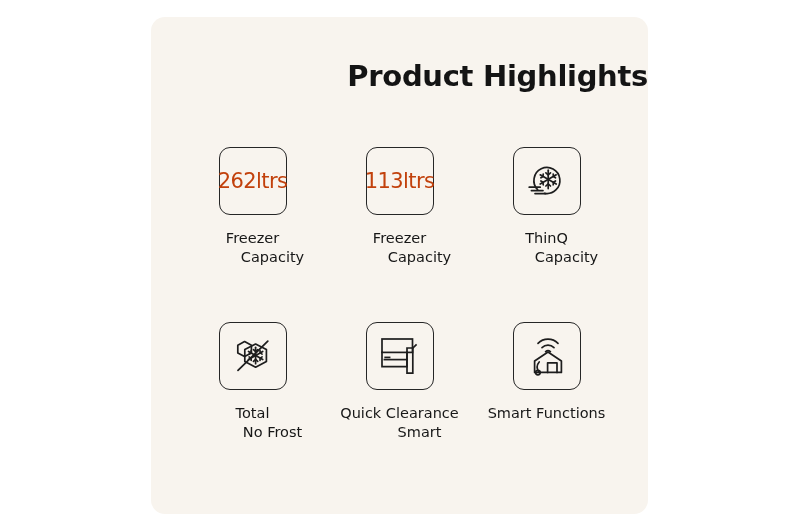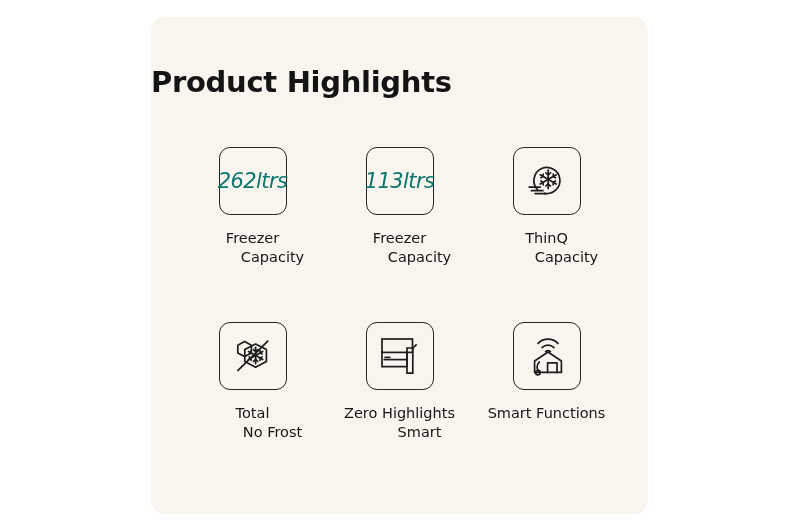--- a/index.html
+++ b/index.html
@@ -28,23 +28,23 @@
     width: 497px;
     height: 497px;
     background: #f8f4ee;
     border-radius: 14px;
     box-sizing: border-box;
   }
 
   .card-title {
     position: absolute;
     left: 0;
-    top: 48px;
+    top: 42px;
     width: 497px;
-    text-align: left;
+    text-align: right;
     font-size: 29px;
     font-weight: 700;
     letter-spacing: -0.3px;
     color: #141414;
     font-family: "DejaVu Sans", sans-serif;
   }
 
   .grid {
     position: absolute;
     left: 28px;
@@ -72,26 +72,25 @@
     display: flex;
     align-items: center;
     justify-content: center;
     background: transparent;
     overflow: visible;
   }
 
   .tile-value {
     font-size: 21px;
     font-weight: 400;
-    color: #0f766e;
+    color: #c2410c;
     letter-spacing: -0.6px;
     white-space: nowrap;
     line-height: 1;
     font-family: "DejaVu Sans", sans-serif;
-    font-style: italic;
   }
 
   .tile svg {
     display: block;
   }
 
   .caption {
     margin-top: 14px;
     text-align: center;
     font-size: 14.5px;
@@ -206,21 +205,21 @@
               <path d="M7.4 25.6 H30.0"></path>
 
               <path d="M8.2 23.4 H12.6"></path>
 
               <path d="M30.0 14.0 H35.8 V39.2 H30.0 Z"></path>
               <path d="M35.8 14.0 L39.0 11.0"></path>
             </svg>
           </span>
         </div>
         <div class="caption">
-          <span>Zero Highlights</span>
+          <span>Quick Clearance</span>
           <span class="l2">Smart</span>
         </div>
       </div>
 
       <div class="feature">
         <div class="tile">
           <span>
             <svg width="46" height="46" viewBox="0 0 46 46" fill="none" stroke="#1d1d1d" stroke-width="1.7" stroke-linecap="round" stroke-linejoin="round">
 
               <path d="M14.0 10.4 A14 14 0 0 1 34.0 10.4"></path>

